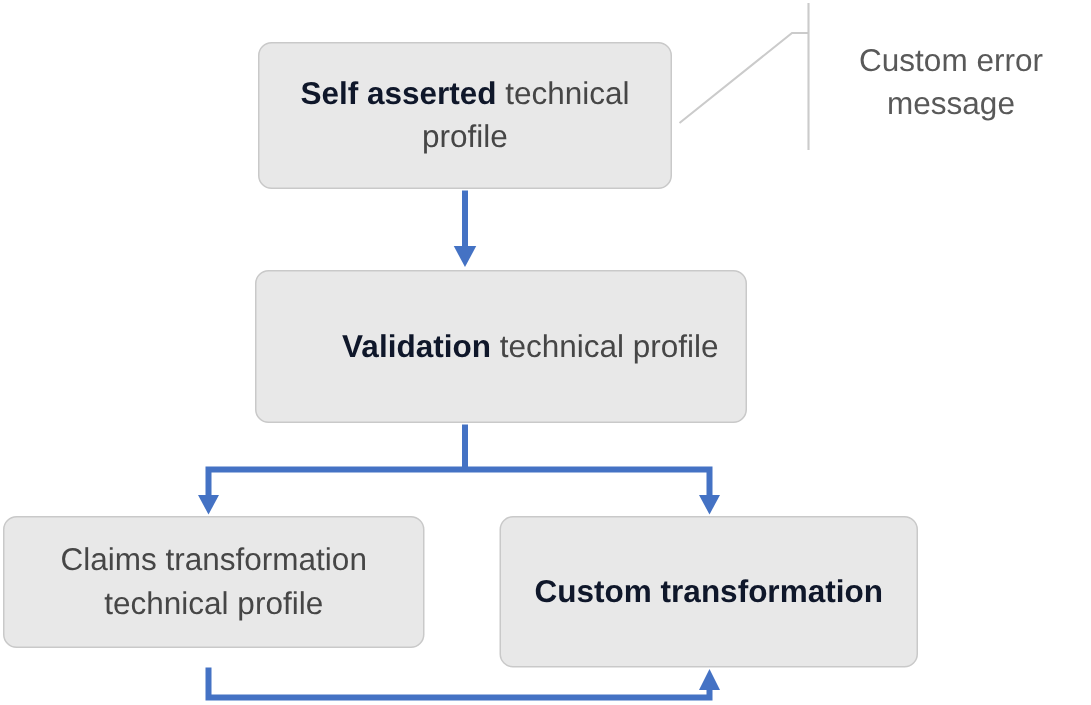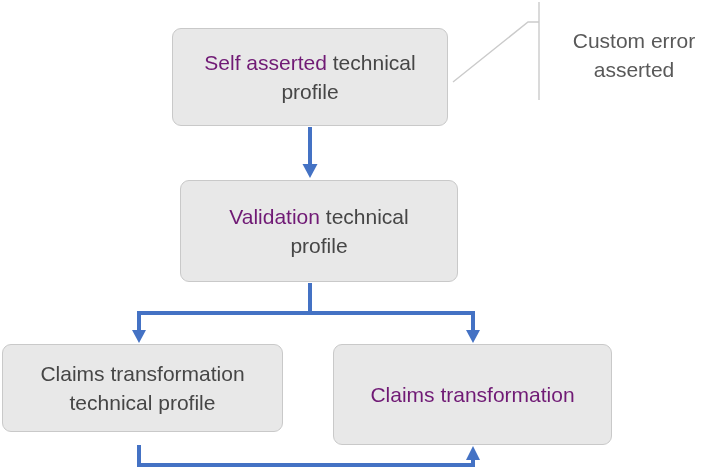--- a/index.html
+++ b/index.html
@@ -37,23 +37,23 @@
     border-radius: 9px;
     display: flex;
     align-items: center;
     justify-content: center;
     text-align: center;
     font-size: 21px;
     line-height: 29px;
     color: #464646;
     padding: 0 18px;
   }
-  .node b { font-weight: 400; color: #701a75; }
+  .node b { font-weight: 700; color: #0f172a; }
   #node-0 { left: 172px; top: 28px;  width: 276px; height: 98px;  }
-  #node-1 { left: 180px; top: 180px; width: 278px; height: 102px; justify-content: flex-end; }
+  #node-1 { left: 170px; top: 180px; width: 328px; height: 102px; justify-content: flex-end; }
   #node-2 { left: 2px;   top: 344px; width: 281px; height: 88px; }
   #node-3 { left: 333px; top: 344px; width: 279px; height: 101px; }
   #callout-text {
     position: absolute;
     left: 548px; top: 26px;
     width: 172px;
     text-align: center;
     font-size: 21px;
     line-height: 29px;
     color: #595959;
@@ -95,18 +95,18 @@
 
   <div class="node" id="node-1">
     <div class="label"><b>Validation</b><span> technical profile</span></div>
   </div>
 
   <div class="node" id="node-2">
     <div class="label"><b></b><span>Claims transformation technical profile</span></div>
   </div>
 
   <div class="node" id="node-3">
-    <div class="label"><b>Claims transformation</b><span></span></div>
+    <div class="label"><b>Custom transformation</b><span></span></div>
   </div>
 
-  <div id="callout-text">Custom error asserted</div>
+  <div id="callout-text">Custom error message</div>
 
 </div>
 
 </body></html>

